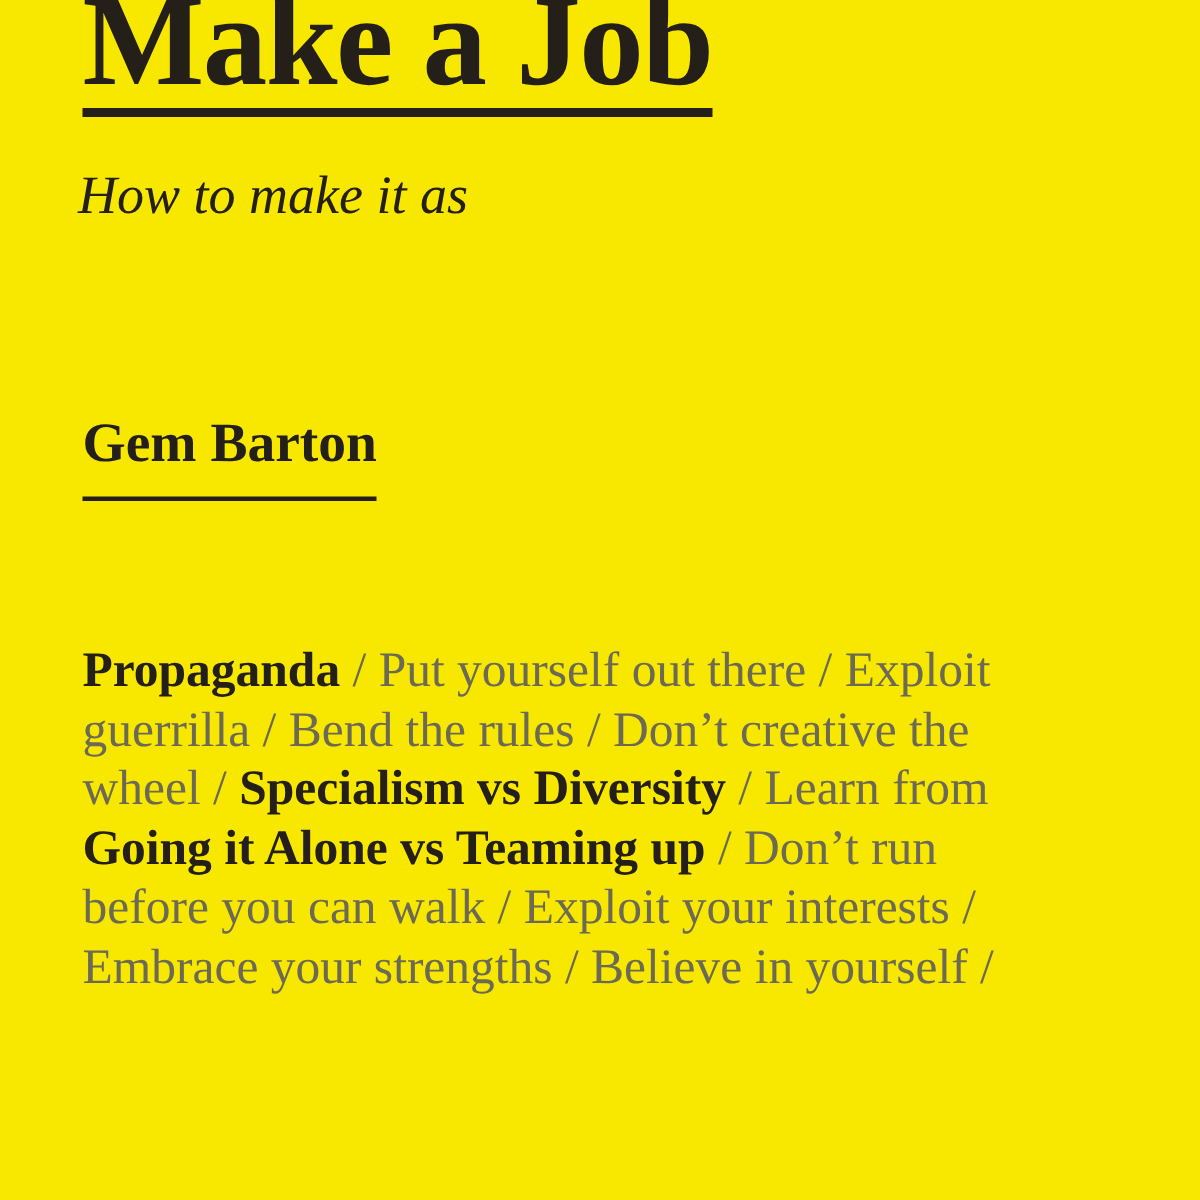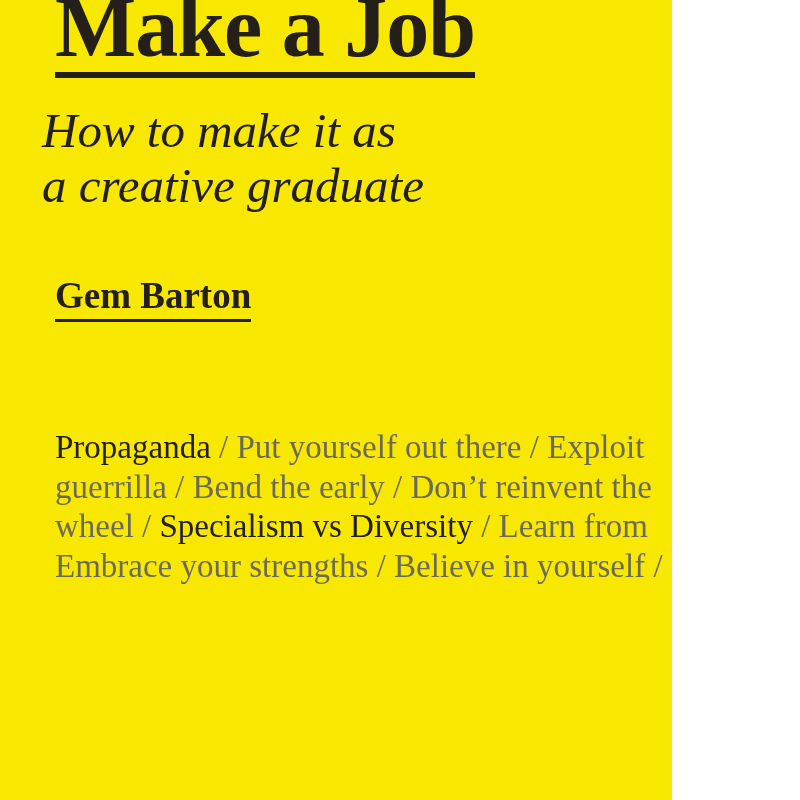--- a/index.html
+++ b/index.html
@@ -3,87 +3,88 @@
 <meta charset="utf-8">
 <style>
   html, body { margin: 0; padding: 0; }
   body {
     width: 800px; height: 800px;
     overflow: hidden;
     font-family: "Liberation Serif", "DejaVu Serif", serif;
   }
   .cover {
     position: relative;
-    width: 672px; height: 800px;
+    width: 800px; height: 800px;
     background: var(--bg, #f8e800);
     overflow: hidden;
   }
   .title {
     position: absolute;
     left: 55px; top: -16px;
     margin: 0;
     display: inline-block;
     font-size: 86px;
     line-height: 1;
     font-weight: bold;
     letter-spacing: -1px;
     color: var(--ink, #242019);
     border-bottom: 6px solid var(--ink, #242019);
     padding-bottom: 2px;
     white-space: nowrap;
   }
   .subtitle {
     position: absolute;
-    left: 42px; top: 103px;
+    left: 52px; top: 103px;
     font-style: italic;
-    font-size: 49px;
+    font-size: 36px;
     line-height: 55px;
     color: var(--ink, #242019);
     white-space: nowrap;
   }
   .author {
     position: absolute;
     left: 55px; top: 276px;
     display: inline-block;
     font-size: 37px;
     line-height: 1.1;
     font-weight: bold;
     color: var(--ink, #242019);
     border-bottom: 3px solid var(--ink, #242019);
-    padding-bottom: 2px;
+    padding-bottom: 14px;
     white-space: nowrap;
   }
   .topics {
     position: absolute;
     left: 55px; top: 428px;
     width: 700px;
     font-size: 33px;
     line-height: 39.5px;
     color: var(--muted, #6c6a55);
   }
   .topics .line { white-space: nowrap; }
   .topics .b {
-    font-weight: normal;
+    font-weight: bold;
     color: var(--ink, #242019);
   }
 </style>
 </head>
 <body>
 
 <div class="cover">
 
   <h1 class="title">Make a Job</h1>
 
   <div class="subtitle">
     <div>How to make it as</div>
-    <div>a creative graduate</div>
   </div>
 
   <div class="author">Gem Barton</div>
 
   <div class="topics" id="topics">
       <div class="line"><span class="b">Propaganda</span><span> / Put yourself out there / Exploit</span></div>
-      <div class="line"><span>guerrilla / Bend the early / Don’t reinvent the</span></div>
+      <div class="line"><span>guerrilla / Bend the rules / Don’t creative the</span></div>
       <div class="line"><span>wheel / </span><span class="b">Specialism vs Diversity</span><span> / Learn from</span></div>
+      <div class="line"><span class="b">Going it Alone vs Teaming up</span><span> / Don’t run</span></div>
+      <div class="line"><span>before you can walk / Exploit your interests /</span></div>
       <div class="line"><span>Embrace your strengths / Believe in yourself /</span></div>
     </div>
 
 </div>
 
 </body></html>

